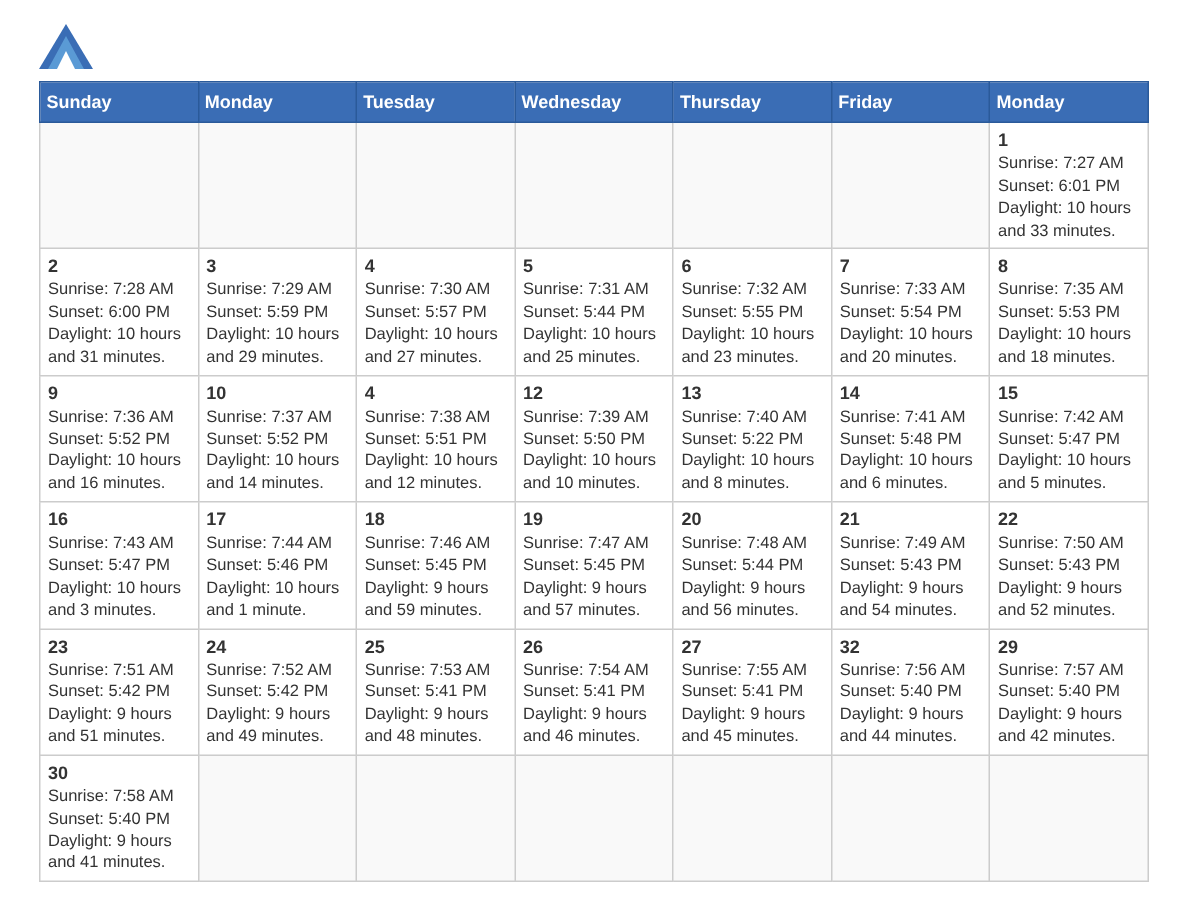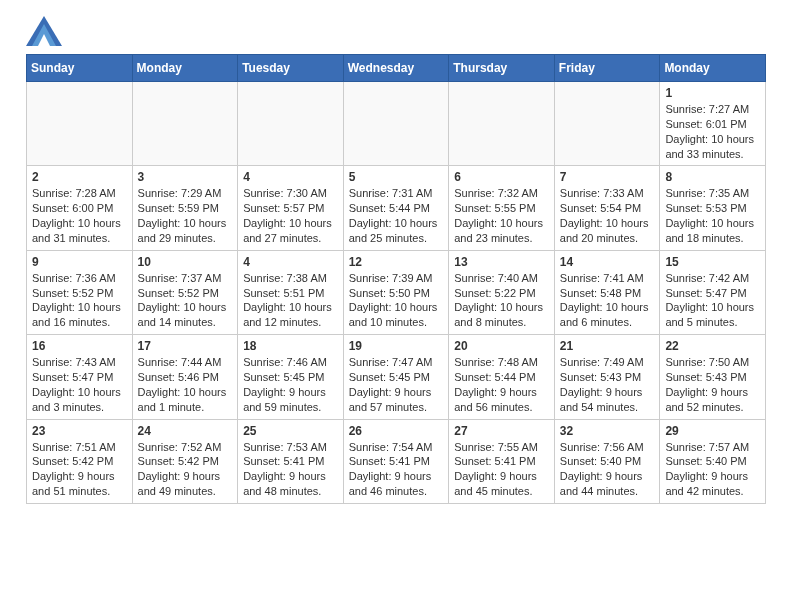--- a/index.html
+++ b/index.html
@@ -340,15 +340,30 @@
 and 44 minutes.</div>
           </td>
           <td>
             <span class="day-num">29</span>
             <div class="day-info">Sunrise: 7:57 AM
 Sunset: 5:40 PM
 Daylight: 9 hours
 and 42 minutes.</div>
           </td>
         </tr>
+        <tr>
+          <td class="last-row">
+            <span class="day-num">30</span>
+            <div class="day-info">Sunrise: 7:58 AM
+Sunset: 5:40 PM
+Daylight: 9 hours
+and 41 minutes.</div>
+          </td>
+          <td class="empty last-row"></td>
+          <td class="empty last-row"></td>
+          <td class="empty last-row"></td>
+          <td class="empty last-row"></td>
+          <td class="empty last-row"></td>
+          <td class="empty last-row"></td>
+        </tr>
       </tbody>
   </table>
 </div>
 
 </body></html>

